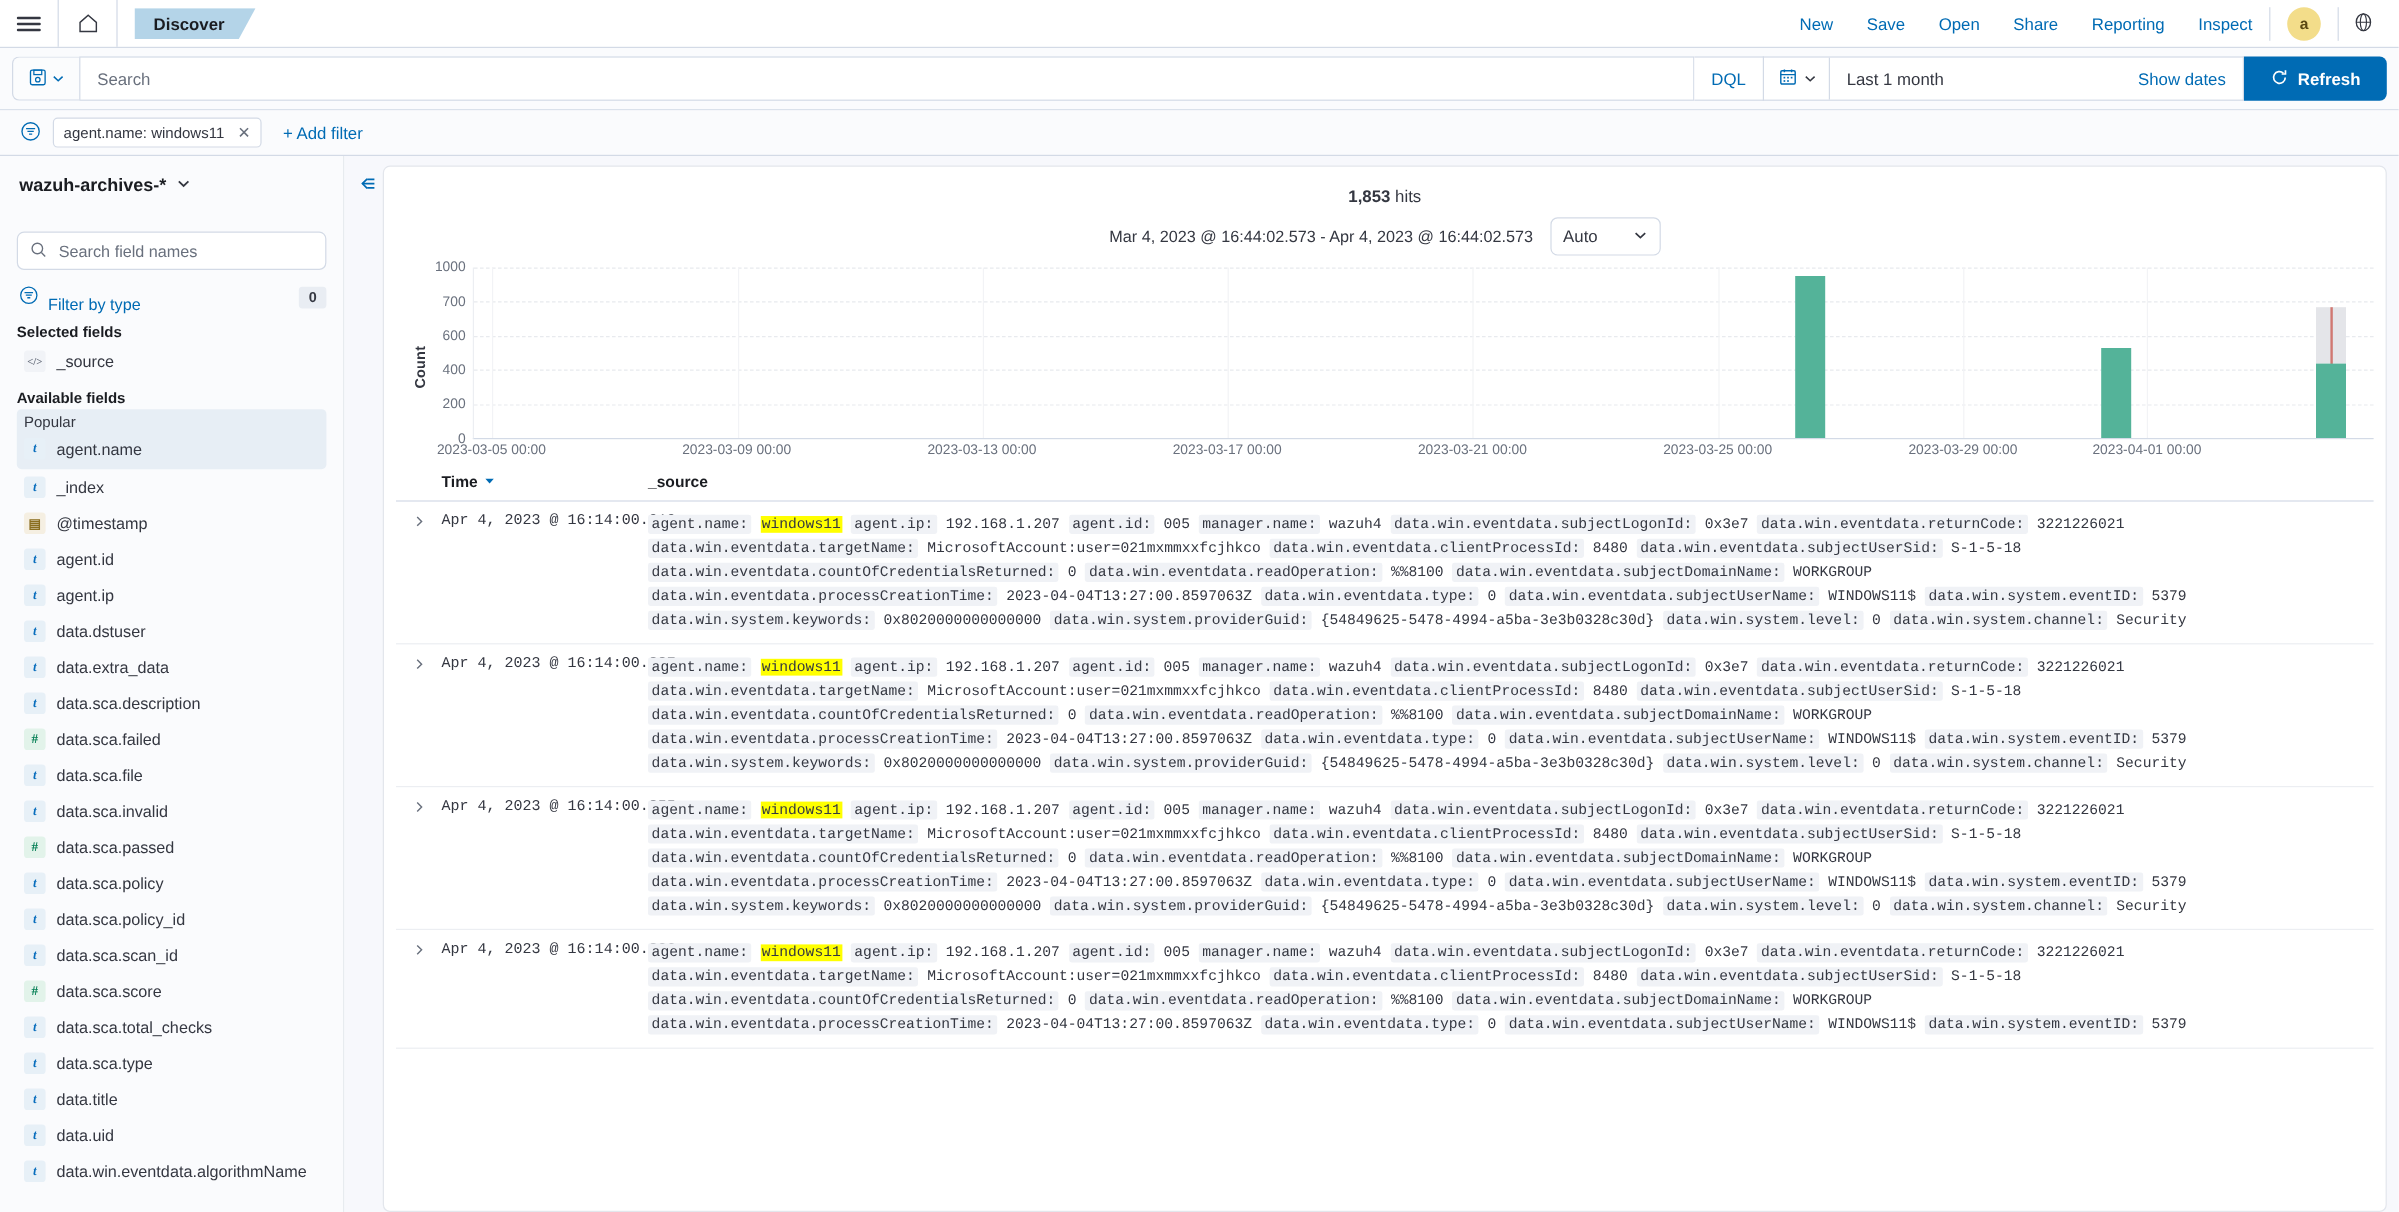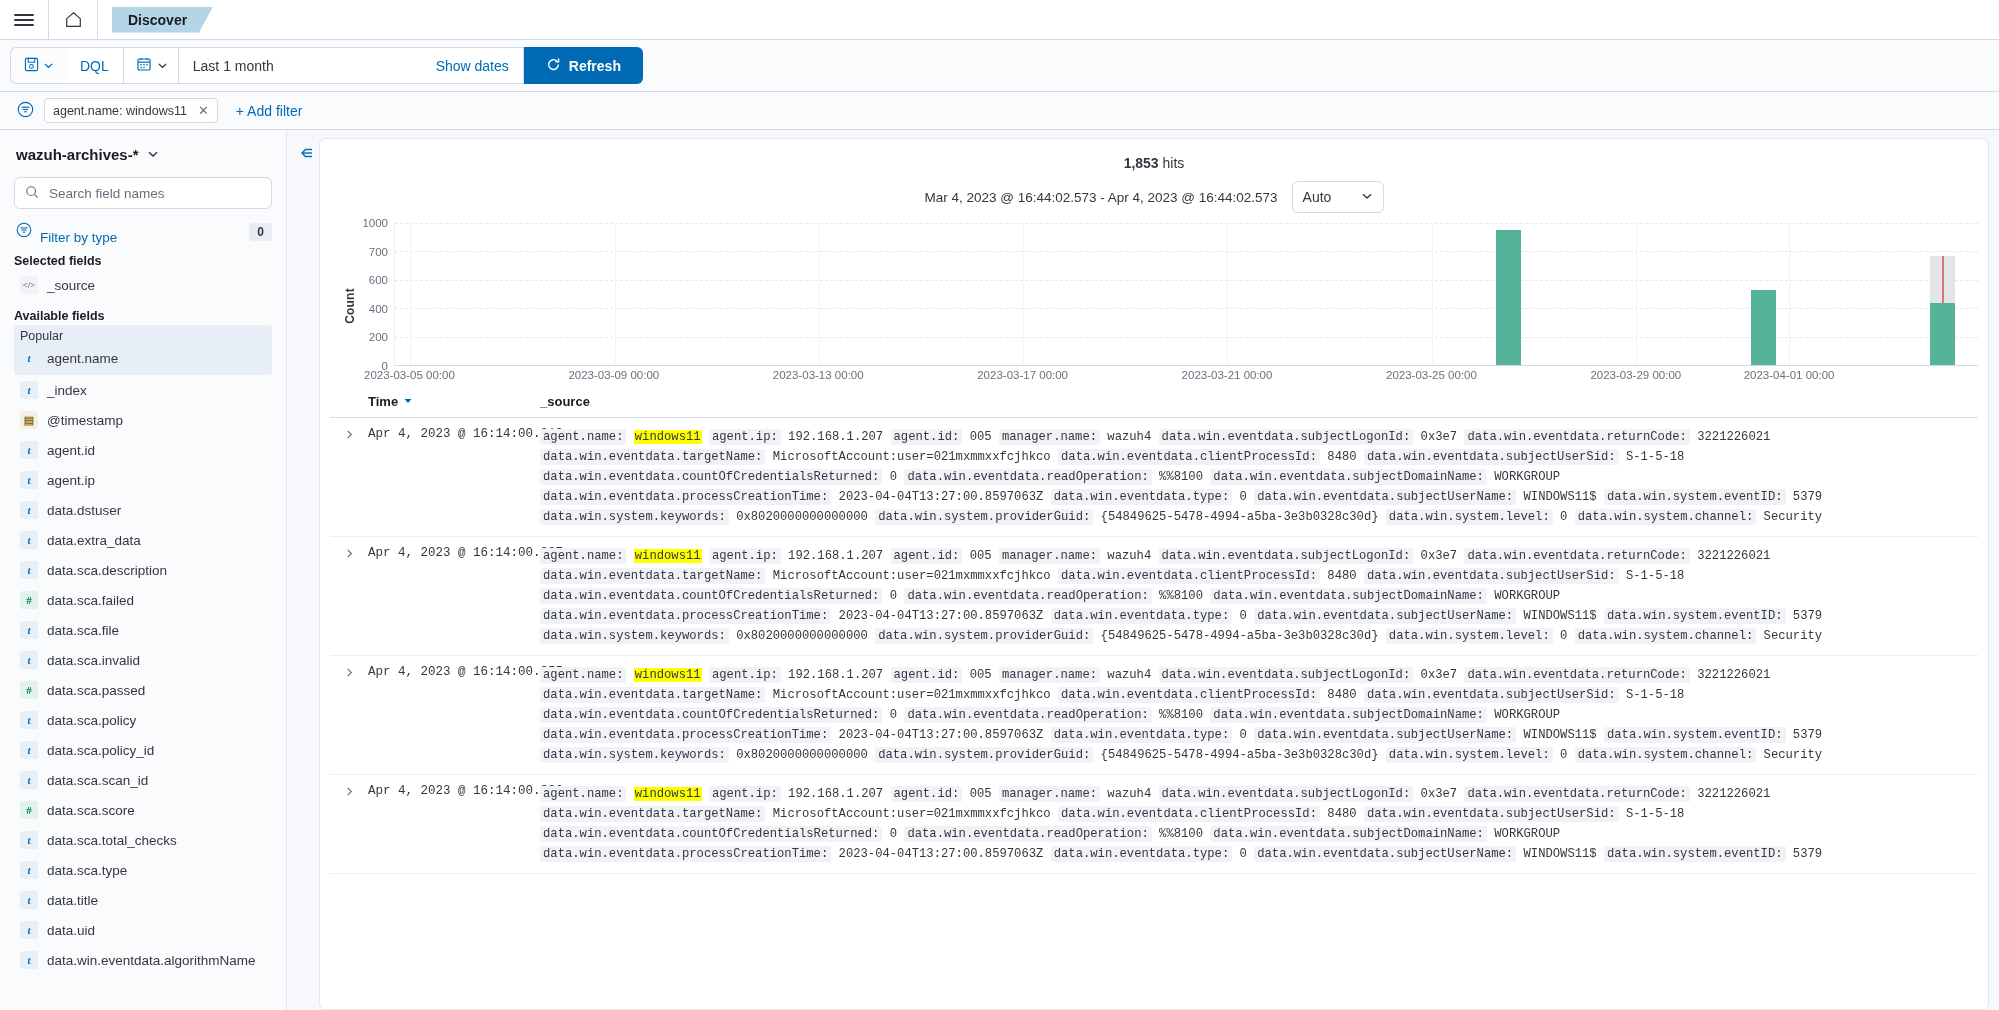--- a/index.html
+++ b/index.html
@@ -100,21 +100,21 @@
   
   .main{ display:flex; height:calc(1010px - 40px - 52px - 38px); }
 
   
   .sidebar{
     width:287px; flex:0 0 287px; background:#fafbfd; border-right:1px solid #e3e6ec;
     padding:10px 14px 0 14px; overflow:hidden;
   }
   .idx-pattern{
     display:flex;align-items:center;gap:8px;font-size:15px;font-weight:700;color:#1a1c21;
-    margin:6px 0 14px 2px;cursor:pointer;
+    margin:6px 0 30px 2px;cursor:pointer;
   }
   .field-search{
     display:flex;align-items:center;gap:8px;background:#fff;border:1px solid #d3dae6;
     border-radius:6px;height:32px;padding:0 10px;
   }
   .field-search input{border:none;outline:none;font-size:13.5px;font-family:inherit;width:100%;background:transparent;color:#343741;}
   .field-search input::placeholder{color:#69707d;}
   .filter-by-type{
     display:flex;align-items:center;gap:8px;margin:9px 0 4px 2px;cursor:pointer;
   }
@@ -211,37 +211,60 @@
   <div class="nav-btn">
     <span class="home-ico">
       <svg width="17" height="17" viewBox="0 0 20 20">
           <path d="M10 2 L18 9 L18 18 L2 18 L2 9 Z" fill="none" stroke="#343741" stroke-width="1.4"></path>
         </svg>
     </span>
   </div>
   <div class="nav-sep"></div>
   <div class="tabwrap">
     <div class="app-tab">Discover</div>
+  </div>
+  <div class="topnav-right">
+    <a>New</a>
+    <a>Save</a>
+    <a>Open</a>
+    <a>Share</a>
+    <a>Reporting</a>
+    <a>Inspect</a>
+    <div class="vdiv"></div>
+    <div class="avatar">a</div>
+    <div class="vdiv"></div>
+    <div class="globe-btn">
+      <span>
+        <svg width="17" height="17" viewBox="0 0 20 20">
+            <ellipse cx="10" cy="10" rx="7" ry="8.2" fill="none" stroke="#343741" stroke-width="1.3"></ellipse>
+            <ellipse cx="10" cy="10" rx="3" ry="8.2" fill="none" stroke="#343741" stroke-width="1.1"></ellipse>
+            <line x1="3" y1="10" x2="17" y2="10" stroke="#343741" stroke-width="1.1"></line>
+          </svg>
+      </span>
+    </div>
   </div>
 </div>
 
 <div class="querybar">
   <div class="saved-q">
     <span>
       <svg width="15" height="15" viewBox="0 0 16 16">
           <rect x="1.5" y="1.5" width="13" height="13" rx="1.5" fill="none" stroke="#006bb4" stroke-width="1.2"></rect>
           <rect x="4.5" y="1.5" width="7" height="4" fill="none" stroke="#006bb4" stroke-width="1.1"></rect>
           <circle cx="8" cy="10" r="2" fill="none" stroke="#006bb4" stroke-width="1.1"></circle>
         </svg>
     </span>
     <span>
       <svg width="11" height="11" viewBox="0 0 12 12">
           <path d="M2 4.2 L6 8 L10 4.2" fill="none" stroke="#006bb4" stroke-width="1.4"></path>
         </svg>
     </span>
+  </div>
+  <div class="search-field">
+    <input value="" placeholder="Search" style="">
   </div>
   <div class="dql-badge">DQL</div>
   <div class="date-picker">
     <div class="cal-btn">
       <span>
         <svg width="16" height="16" viewBox="0 0 16 16">
             <rect x="2" y="3" width="12" height="11" rx="1" fill="none" stroke="#006bb4" stroke-width="1.2"></rect>
             <line x1="2" y1="6.2" x2="14" y2="6.2" stroke="#006bb4" stroke-width="1.2"></line>
             <line x1="5" y1="2" x2="5" y2="4.2" stroke="#006bb4" stroke-width="1.2"></line>
             <line x1="11" y1="2" x2="11" y2="4.2" stroke="#006bb4" stroke-width="1.2"></line>

